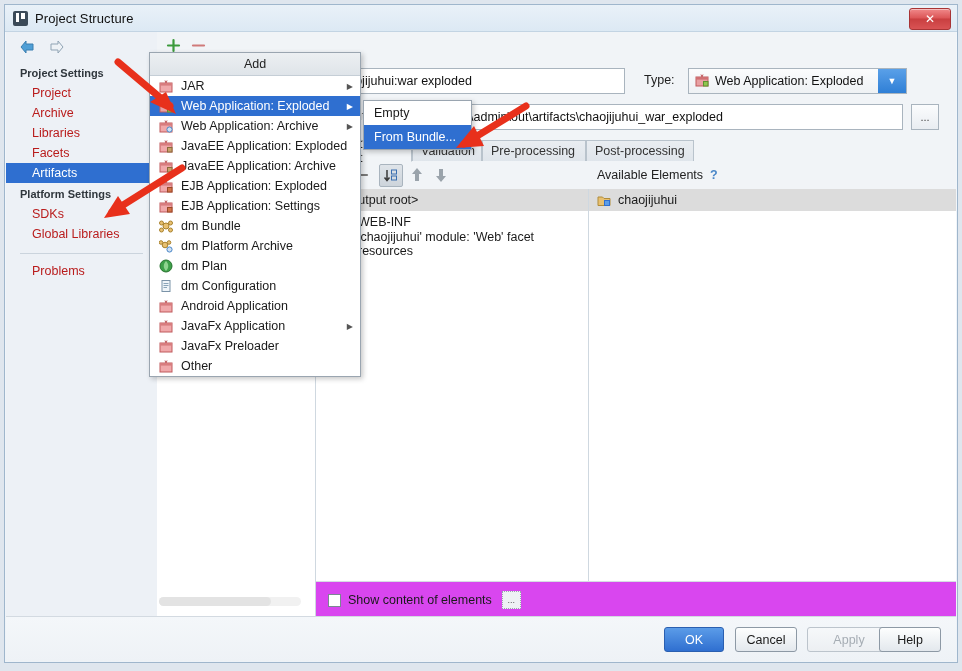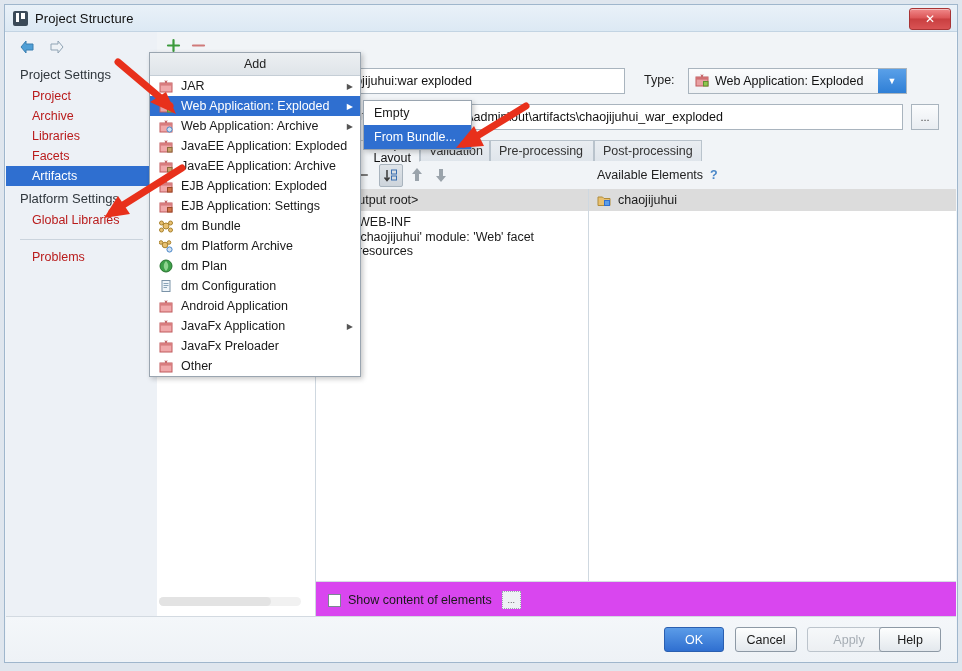--- a/index.html
+++ b/index.html
@@ -51,21 +51,21 @@
 
   
   .sidebar{
     position:absolute;left:1px;top:1px;width:151px;bottom:44px;
     background:#edf1f6;border-right:1px solid #c9d4de;
   }
   .nav-arrows{height:30px;display:flex;align-items:center;padding-left:12px;gap:12px;}
   .arrow{width:18px;height:16px;position:relative;cursor:pointer;}
   .arrow svg{display:block;}
   .side-group{
-    font-weight:normal;font-size:13px;color:#30373d;
+    font-weight:bold;font-size:11px;color:#30373d;
     padding:5px 0 4px 14px;
   }
   .side-item{
     font-size:12.5px;color:#b91c1c;padding:3px 0 3px 26px;cursor:pointer;
   }
   .side-item.sel{background:#2f6fd0;color:#fff;}
   .side-sep{height:1px;background:#cbd4dd;margin:9px 14px 7px 14px;}
 
   
   .main{
@@ -128,23 +128,22 @@
   .browse-btn{
     position:absolute;left:583px;top:0;width:28px;height:26px;
     background:linear-gradient(180deg,#fbfcfd 0%,#e9edf1 100%);
     border:1px solid #a9b4be;box-sizing:border-box;
     display:flex;align-items:center;justify-content:center;
     font-size:11px;color:#444;cursor:pointer;
   }
 
   
   .tabstrip{
-    position:absolute;left:8px;top:80px;right:0;height:22px;
+    position:absolute;left:0;top:80px;right:0;height:22px;
     border-bottom:7px solid #0ea5e9;
-    text-align:right;
   }
   .tab{
     position:absolute;top:0;height:21px;box-sizing:border-box;
     border:1px solid #b9c3cc;border-bottom:none;
     background:linear-gradient(180deg,#e9edf1 0%,#dfe5eb 100%);
     font-size:12.5px;color:#333;
     display:flex;align-items:center;padding:0 8px;cursor:pointer;
   }
   .tab.active{
     background:#f1f4f7;color:#111;border-bottom:1px solid #f1f4f7;height:22px;
@@ -277,20 +276,21 @@
           <div class="side-group">Project Settings</div>
           <div class="side-item">Project</div>
           <div class="side-item">Archive</div>
           <div class="side-item">Libraries</div>
           <div class="side-item">Facets</div>
           <div class="side-item sel">Artifacts</div>
         </div>
 
         <div>
           <div class="side-group">Platform Settings</div>
+          <div class="side-item">SDKs</div>
           <div class="side-item">Global Libraries</div>
         </div>
 
         <div class="side-sep"></div>
         <div class="side-item">Problems</div>
       </div>
 
       <div class="main">
 
         <div class="main-toolbar">

